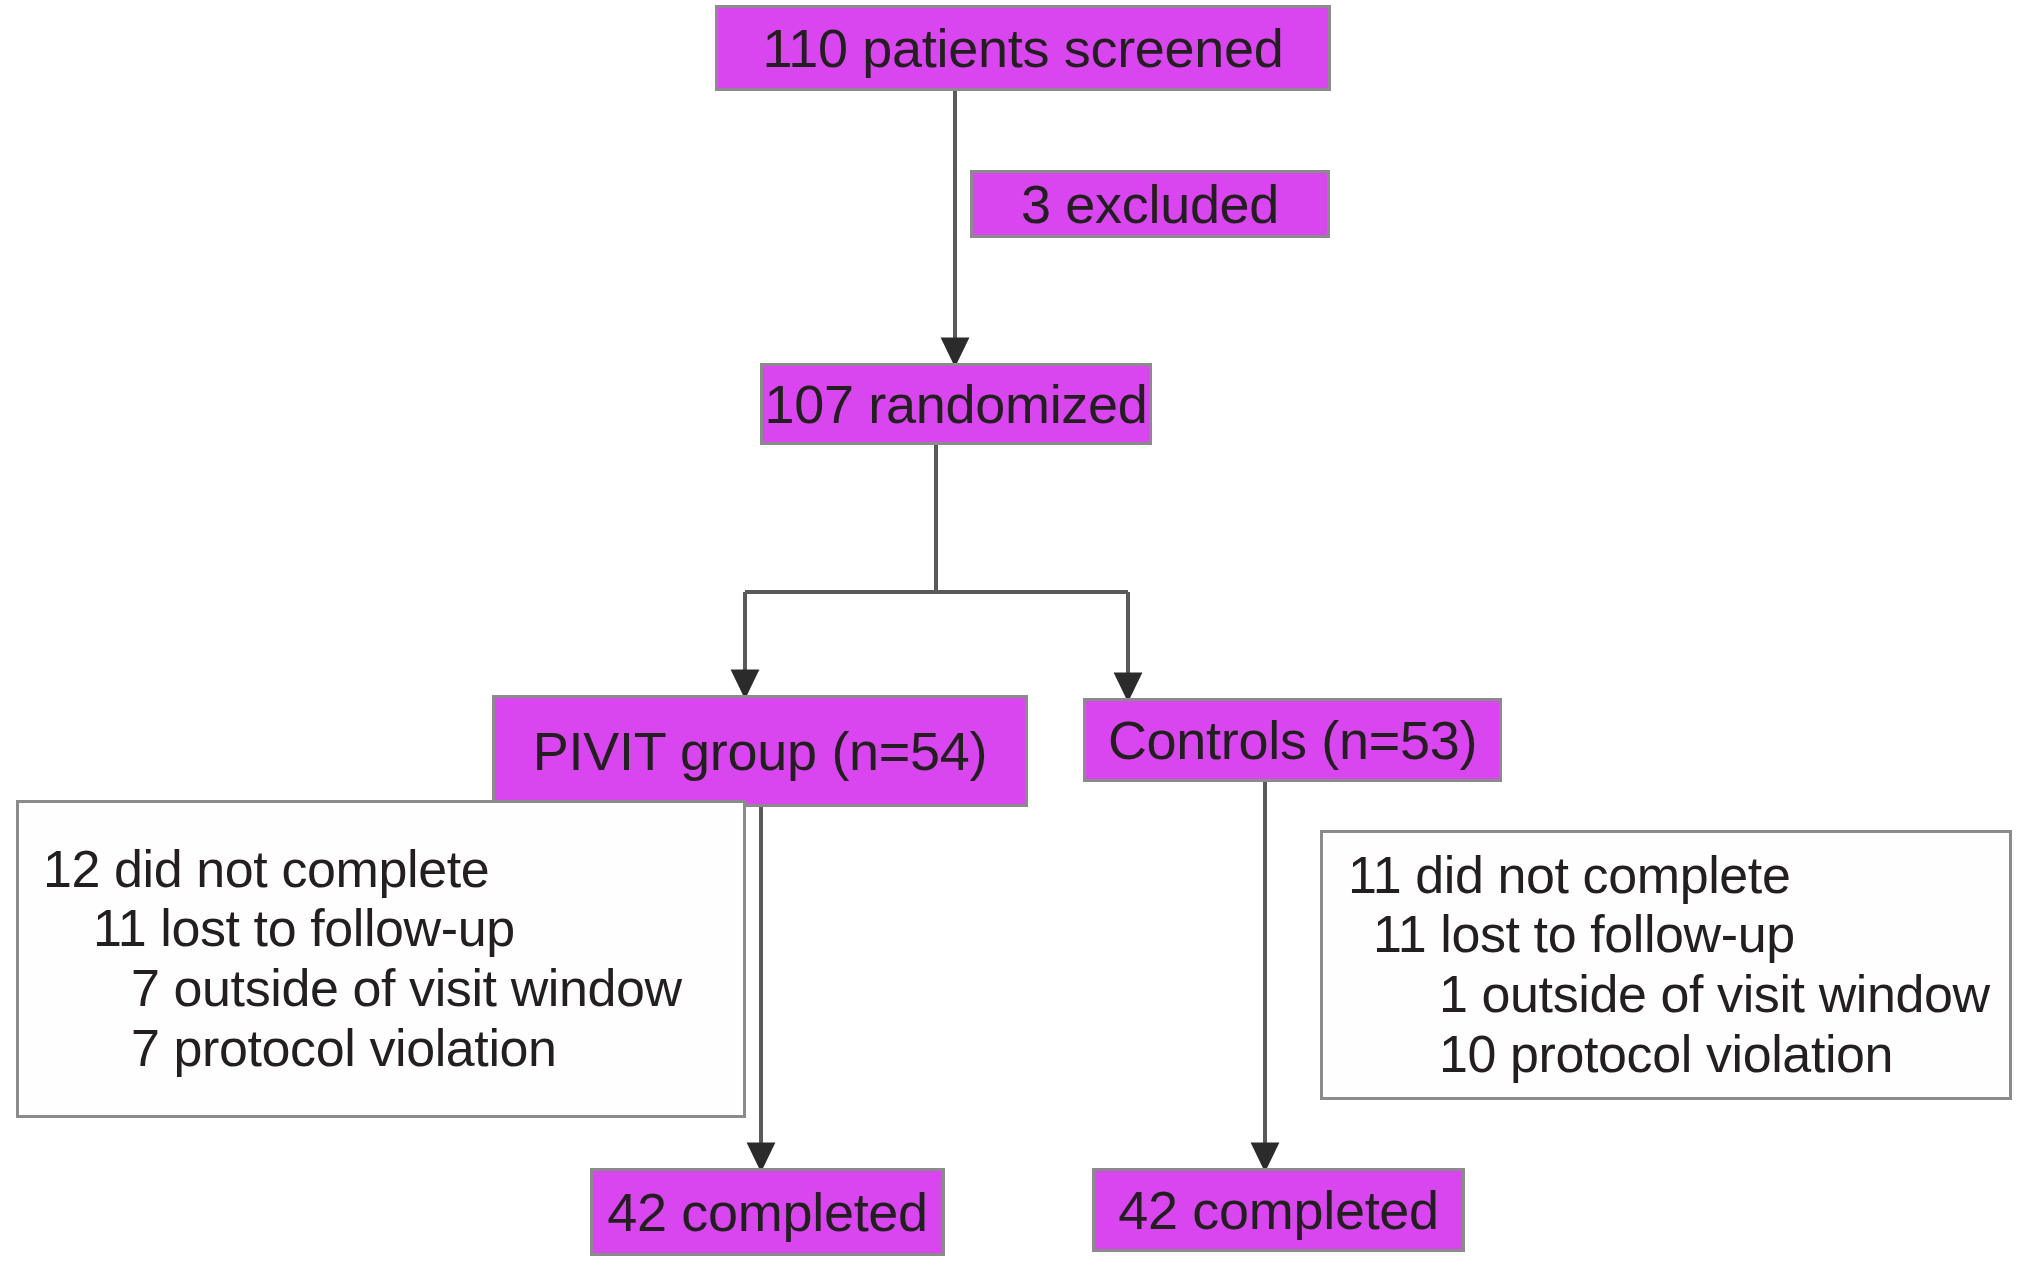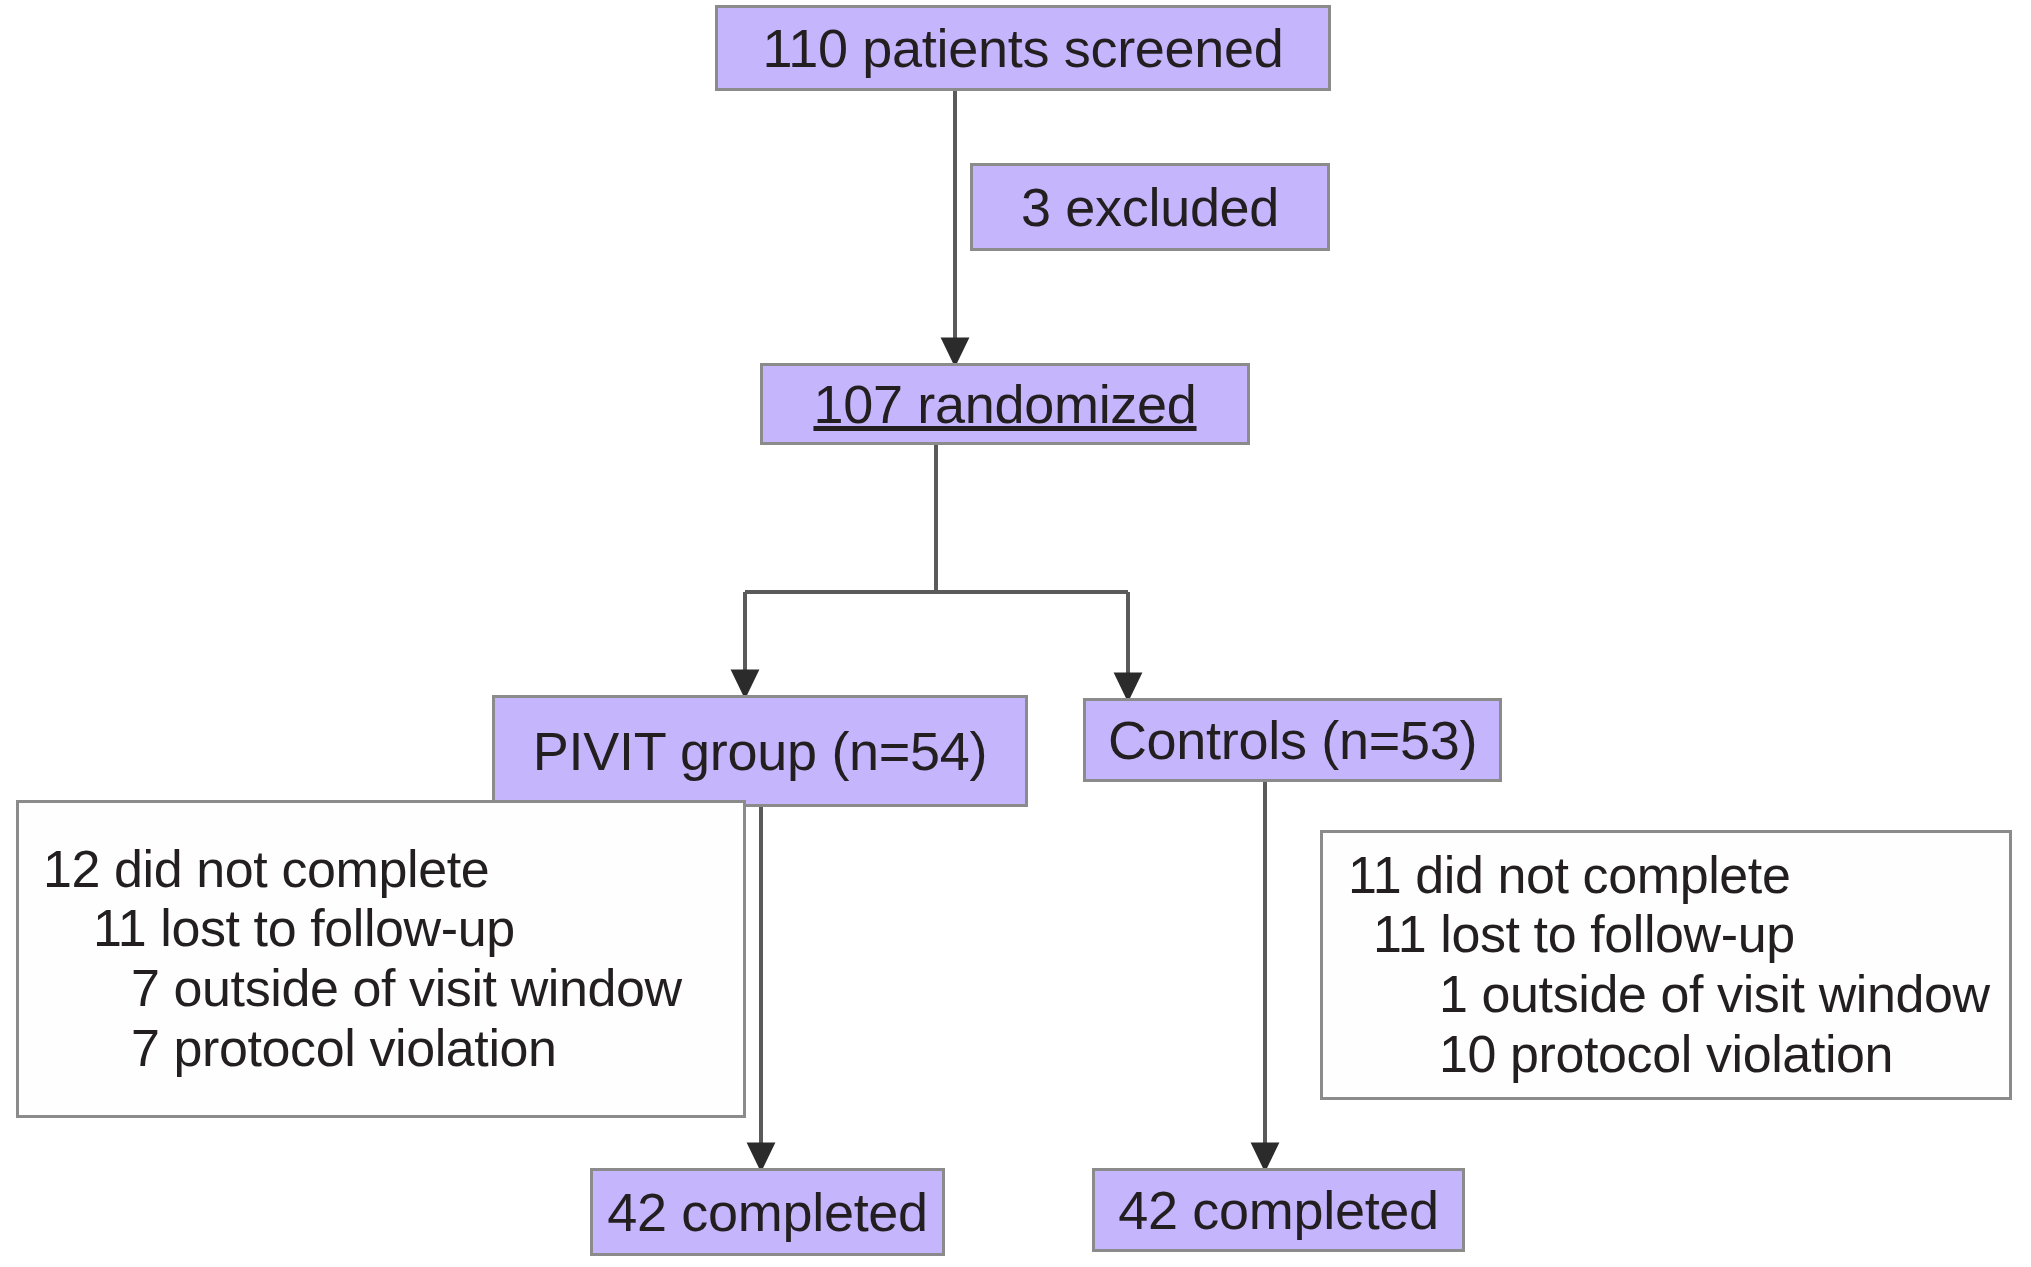--- a/index.html
+++ b/index.html
@@ -23,21 +23,21 @@
     position: absolute;
     left: 0;
     top: 0;
     width: 2031px;
     height: 1267px;
     pointer-events: none;
   }
   .node {
     position: absolute;
     box-sizing: border-box;
-    background: #c4b5fd;
+    background: #d946ef;
     border: 3px solid #8b8b8b;
     display: flex;
     align-items: center;
     z-index: 2;
   }
   .node.center {
     justify-content: center;
   }
   .node-label {
     font-size: 54px;
@@ -66,22 +66,22 @@
   
   .ind-0 { padding-left: 24px; }
   .ind-1 { padding-left: 74px; }
   .ind-2 { padding-left: 112px; }
   .rind-0 { padding-left: 25px; }
   .rind-1 { padding-left: 50px; }
   .rind-2 { padding-left: 116px; }
 
   
   #node-screened   { left: 715px;  top: 5px;    width: 616px; height: 86px; }
-  #node-excluded   { left: 970px;  top: 163px;  width: 360px; height: 88px; }
-  #node-randomized { left: 760px;  top: 363px;  width: 490px; height: 82px; text-decoration: underline; }
+  #node-excluded   { left: 970px;  top: 170px;  width: 360px; height: 68px; }
+  #node-randomized { left: 760px;  top: 363px;  width: 392px; height: 82px; }
   #node-pivit      { left: 492px;  top: 695px;  width: 536px; height: 112px; }
   #node-controls   { left: 1083px; top: 698px;  width: 419px; height: 84px; }
   #node-completed-left  { left: 590px;  top: 1168px; width: 355px; height: 88px; }
   #node-completed-right { left: 1092px; top: 1168px; width: 373px; height: 84px; }
   #detail-left   { left: 16px;   top: 800px; width: 730px; height: 318px; }
   #detail-right  { left: 1320px; top: 830px; width: 692px; height: 270px; }
 </style>
 </head>
 <body>
 

